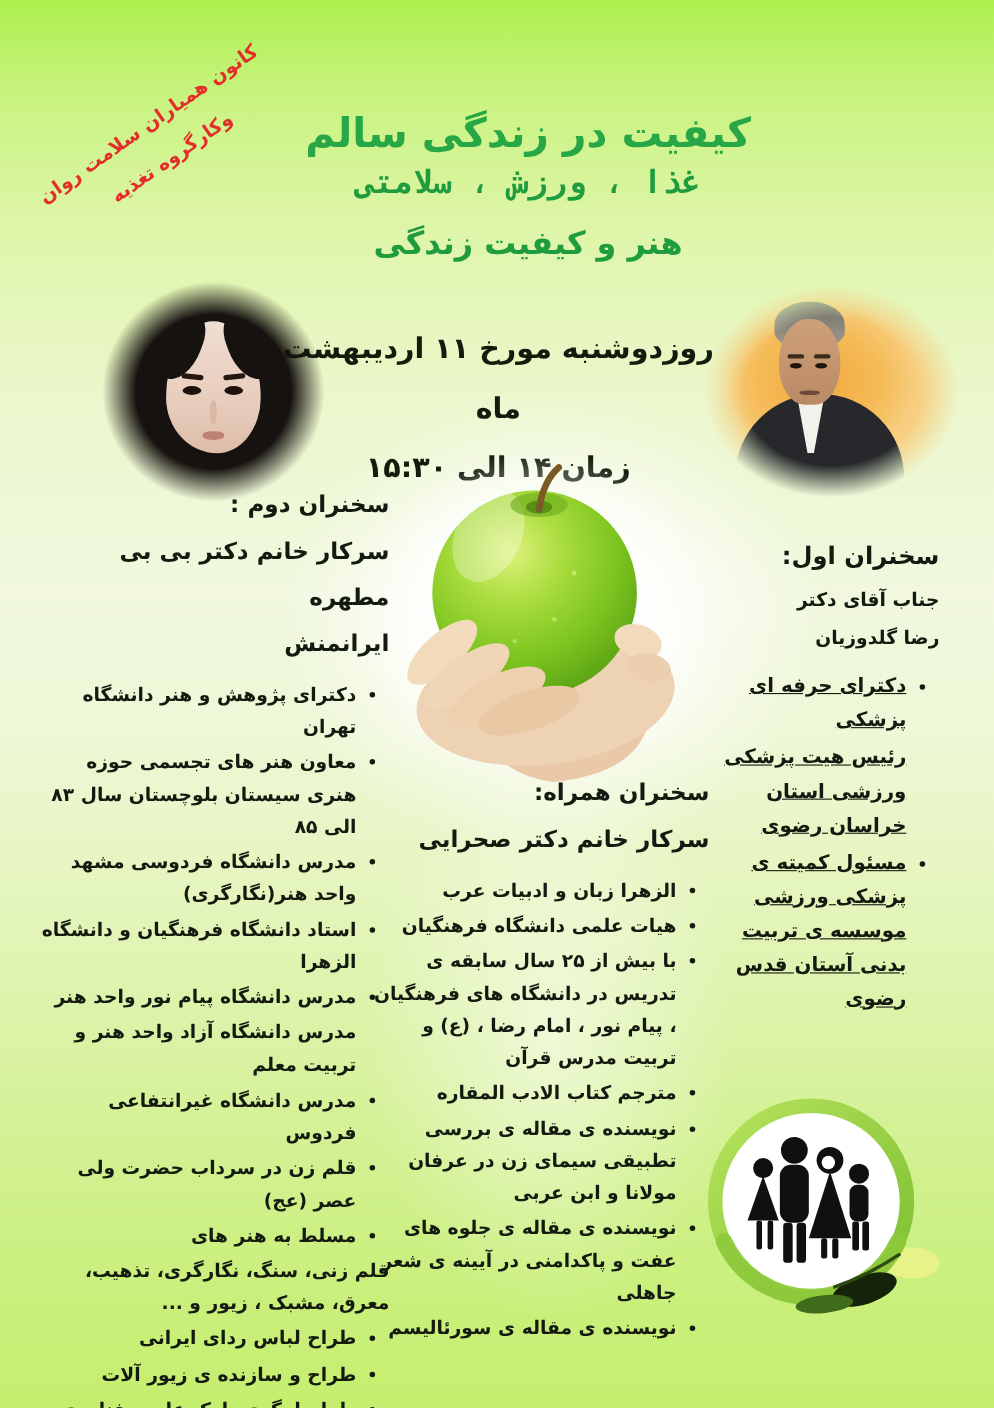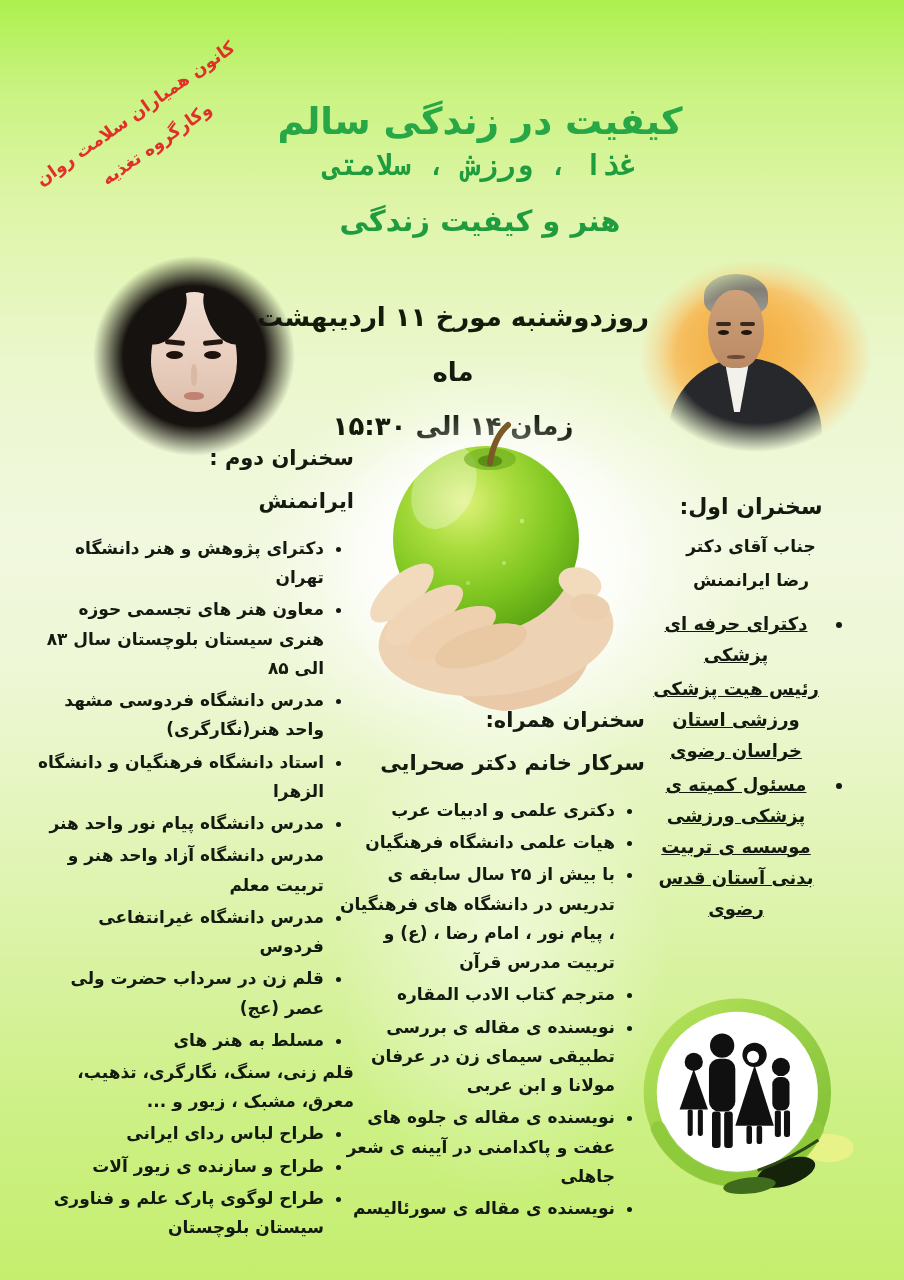--- a/index.html
+++ b/index.html
@@ -75,21 +75,21 @@
   
   .col{position:absolute;}
   .col h3{font-size:21px;margin:0 0 10px;}
   .col .name{font-size:21px;line-height:2.0;margin:0;}
   .col ul{margin:12px 0 0;padding:0 30px 0 0;font-size:17px;line-height:1.72;list-style:disc;}
   .col li{margin:0 0 3px;}
   .col li.nobullet{list-style:none;}
   .col li.flush{margin-right:-30px;}
   .col-second{left:32px;top:446px;width:322px;}
   .col-companion{left:338px;top:708px;width:307px;}
-  .col-first{left:648px;top:494px;width:206px;text-align:center;}
+  .col-first{left:648px;top:494px;width:206px;}
   .col-first h3{font-size:22px;}
   .col-first .name{font-size:17px;line-height:2.0;}
   .col-first ul{font-size:18px;line-height:1.72;text-decoration:underline;}
 
   
   .logo-wrap{position:absolute;left:636px;top:998px;width:228px;height:218px;}
   .logo-wrap svg{width:100%;height:100%;display:block;}
 </style>
 </head>
 <body>
@@ -169,20 +169,21 @@
       <ellipse cx="106" cy="212" rx="46" ry="18" fill="#f0d5b6" transform="rotate(-35 106 212)"></ellipse>
       <ellipse cx="134" cy="230" rx="48" ry="19" fill="#eed0ae" transform="rotate(-26 134 230)"></ellipse>
       <ellipse cx="163" cy="243" rx="48" ry="18" fill="#e9c9a4" transform="rotate(-18 163 243)"></ellipse>
       <ellipse cx="262" cy="180" rx="22" ry="15" fill="#f2dabd" transform="rotate(18 262 180)"></ellipse>
       <ellipse cx="272" cy="204" rx="20" ry="13" fill="#eccfae" transform="rotate(10 272 204)"></ellipse>
     </svg>
   </div>
 
   <section class="col col-second">
     <h3>سخنران دوم :</h3>
+    <p class="name">سرکار خانم دکتر بی بی مطهره</p>
     <p class="name">ایرانمنش</p>
     <ul>
         <li class="">دکترای پژوهش و هنر دانشگاه تهران</li>
         <li class="">معاون هنر های تجسمی حوزه هنری سیستان بلوچستان سال ۸۳ الی ۸۵</li>
         <li class="">مدرس دانشگاه فردوسی مشهد واحد هنر(نگارگری)</li>
         <li class="">استاد دانشگاه فرهنگیان و دانشگاه الزهرا</li>
         <li class="">مدرس دانشگاه پیام نور واحد هنر</li>
         <li class="nobullet">مدرس دانشگاه آزاد واحد هنر و تربیت معلم</li>
         <li class="">مدرس دانشگاه غیرانتفاعی فردوس</li>
         <li class="">قلم زن در سرداب حضرت ولی عصر (عج)</li>
@@ -191,34 +192,34 @@
         <li class="">طراح لباس ردای ایرانی</li>
         <li class="">طراح و سازنده ی زیور آلات</li>
         <li class="">طراح لوگوی پارک علم و فناوری سیستان  بلوچستان</li>
       </ul>
   </section>
 
   <section class="col col-companion">
     <h3>سخنران همراه:</h3>
     <p class="name">سرکار خانم دکتر صحرایی</p>
     <ul>
-        <li class="">دکتری علمی و ادبیات عرب</li>
+        <li class="">الزهرا زبان و ادبیات عرب</li>
         <li class="">هیات علمی دانشگاه فرهنگیان</li>
         <li class="">با بیش از ۲۵ سال سابقه ی تدریس در دانشگاه های فرهنگیان ، پیام نور ، امام رضا ، (ع) و تربیت مدرس قرآن</li>
         <li class="">مترجم کتاب الادب المقاره</li>
         <li class="">نویسنده ی مقاله ی بررسی تطبیقی سیمای زن در عرفان مولانا و ابن عربی</li>
         <li class="">نویسنده ی مقاله ی جلوه های عفت و پاکدامنی در آیینه ی شعر جاهلی</li>
         <li class="">نویسنده ی مقاله ی سورئالیسم</li>
       </ul>
   </section>
 
   <section class="col col-first">
     <h3>سخنران اول:</h3>
     <p class="name">جناب آقای دکتر</p>
-    <p class="name">رضا ایرانمنش</p>
+    <p class="name">رضا گلدوزیان</p>
     <ul>
         <li class="">دکترای حرفه ای پزشکی</li>
         <li class="nobullet">رئیس هیت پزشکی ورزشی استان خراسان رضوی</li>
         <li class="">مسئول کمیته ی پزشکی ورزشی موسسه ی تربیت بدنی آستان قدس رضوی</li>
       </ul>
   </section>
 
   <div class="logo-wrap">
     <svg viewBox="0 0 225 215">
       <defs>

